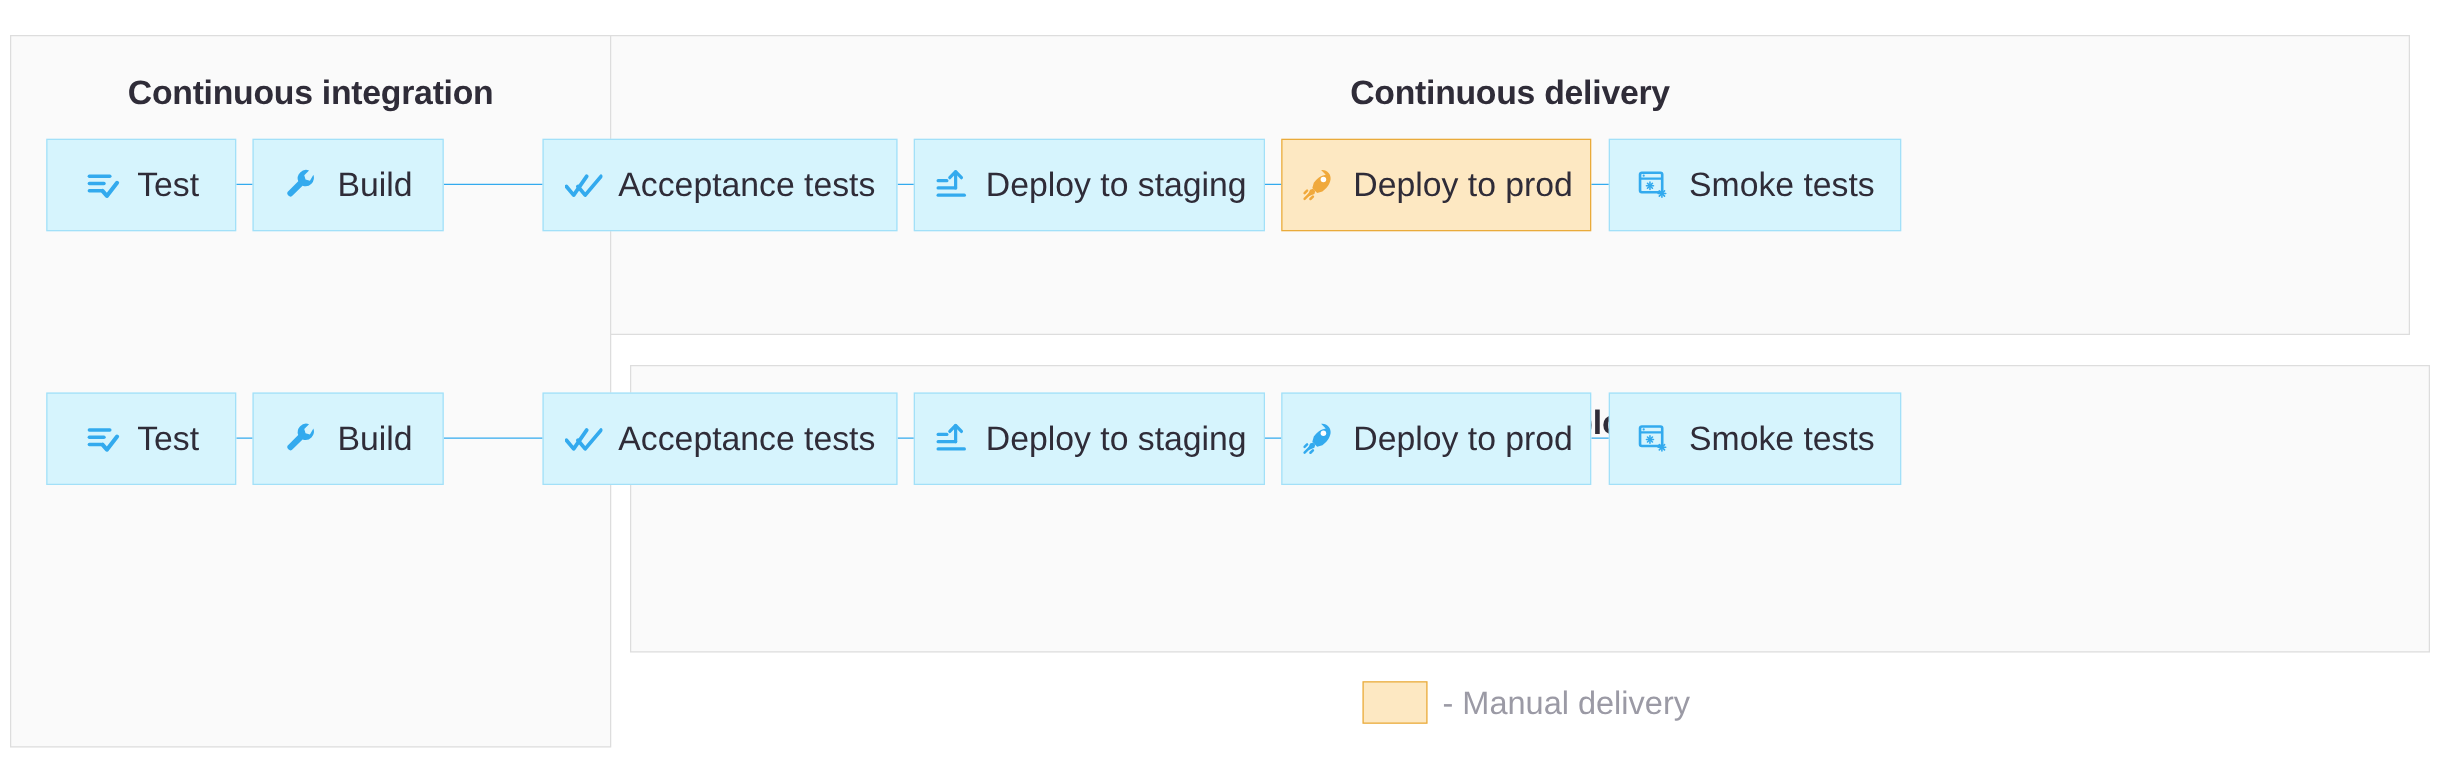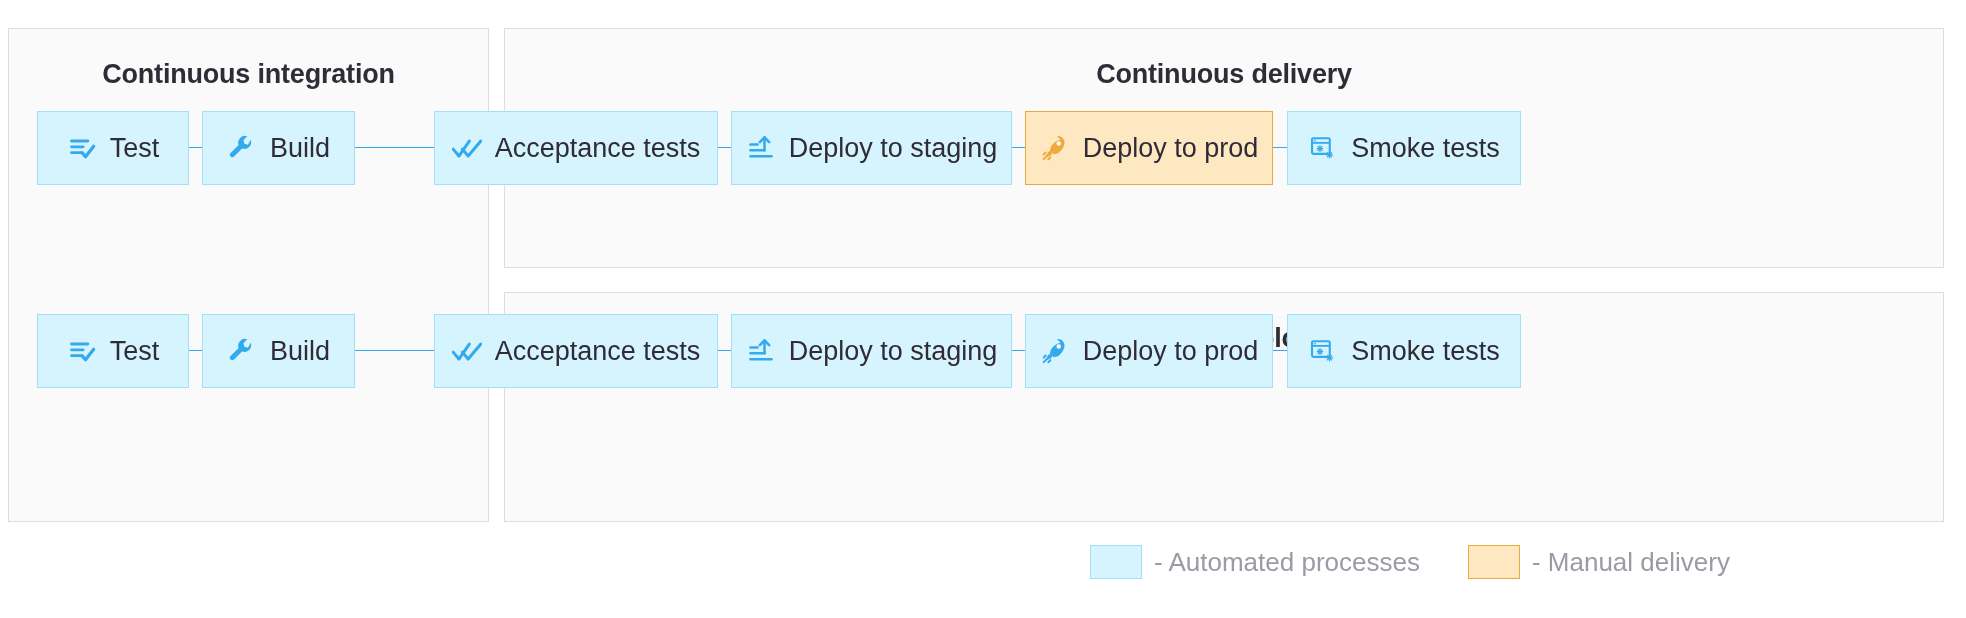--- a/index.html
+++ b/index.html
@@ -14,22 +14,22 @@
     -webkit-font-smoothing: antialiased;
   }
 
   
   .panel {
     position: absolute;
     background: #fafafa;
     border: 1px solid #dddddd;
     box-sizing: border-box;
   }
-  #panel-ci       { left: 8px;   top: 28px;  width: 481px; height: 494px; }
-  #panel-cdelivery{ left: 504px; top: 28px;  width: 1440px; height: 240px; }
+  #panel-ci       { left: 8px;   top: 28px;  width: 481px; height: 570px; }
+  #panel-cdelivery{ left: 488px; top: 28px;  width: 1440px; height: 240px; }
   #panel-cdeploy  { left: 504px; top: 292px; width: 1440px; height: 230px; }
 
   .panel-title {
     position: absolute;
     left: 0; right: 0;
     text-align: center;
     font-size: 27px;
     font-weight: bold;
     color: #2f2c38;
     letter-spacing: -0.2px;
@@ -298,20 +298,16 @@
         <line x1="15.8" y1="16" x2="19.4" y2="19.6"></line>
         <line x1="19.4" y1="16" x2="15.8" y2="19.6"></line>
       </g>
     </svg>
   </span>
   <span class="label">Smoke tests</span>
 </div>
 
 <div id="legend">
   <div class="legend-item">
-    <span class="swatch auto"></span>
-    <span class="legend-text">- Automated processes</span>
-  </div>
-  <div class="legend-item">
     <span class="swatch manual"></span>
     <span class="legend-text">- Manual delivery</span>
   </div>
 </div>
 
 </body></html>

